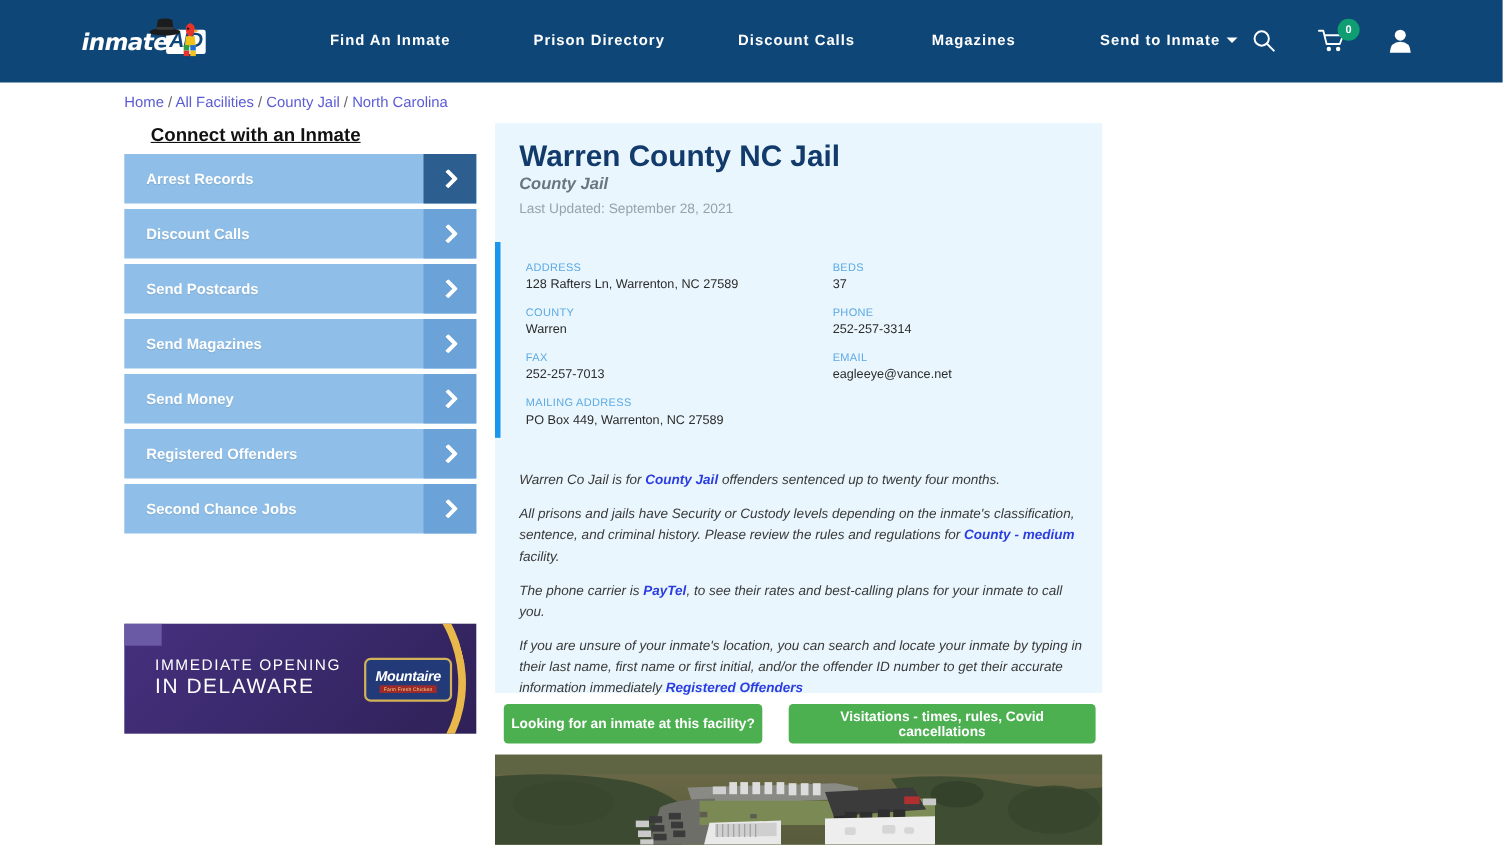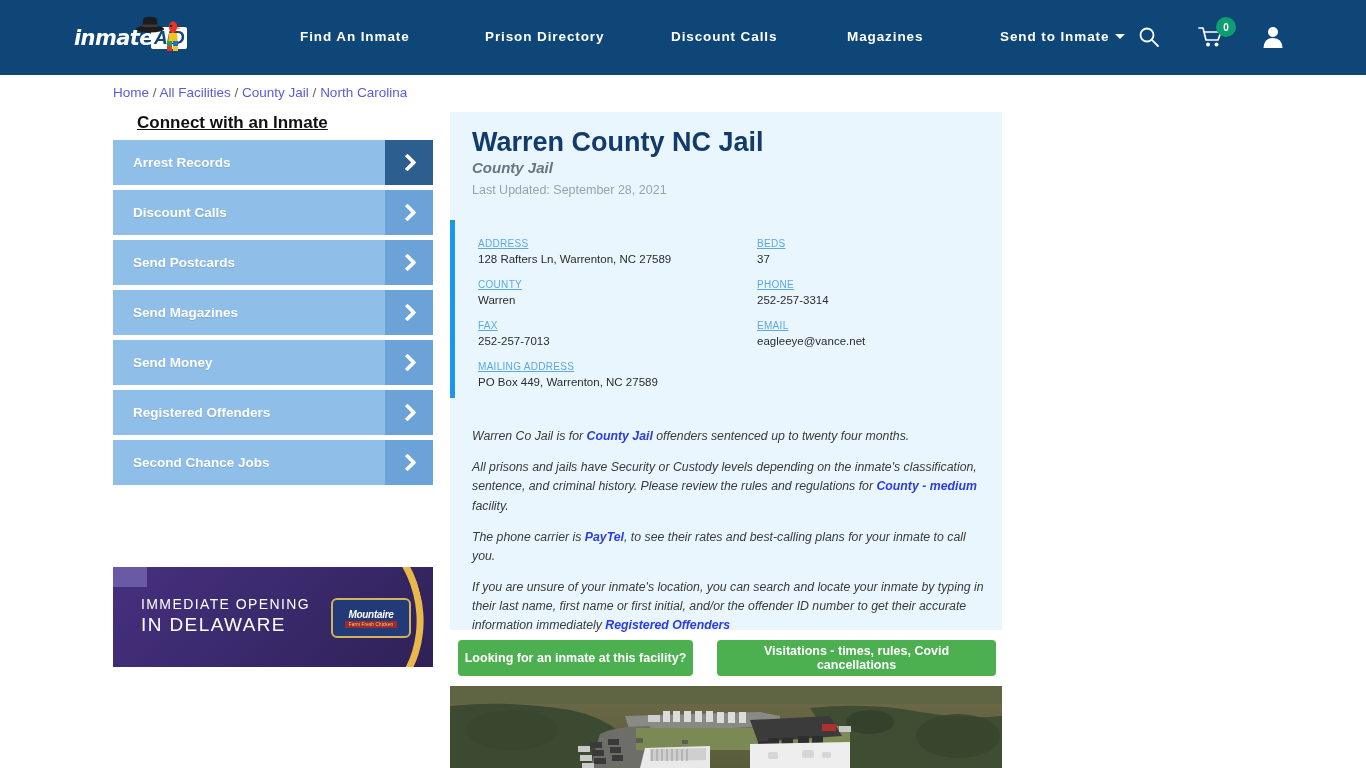--- a/index.html
+++ b/index.html
@@ -145,21 +145,21 @@
   #ad-line2 { font-size: 19px; letter-spacing: 1.4px; }
   #ad-logo {
     position: absolute; right: 22px; top: 31px;
     width: 80px; height: 40px;
     background: #233a79; border: 2px solid #d2b35a;
     border-radius: 6px;
     display: flex; flex-direction: column;
     align-items: center; justify-content: center;
   }
   #ad-logo .m1 {
-    color: #ffffff; font-size: 10px; font-weight: bold;
+    color: #ffffff; font-size: 13px; font-weight: bold;
     font-style: italic; letter-spacing: -0.3px;
   }
   #ad-logo .m2 {
     color: #f2d488; font-size: 4.5px; letter-spacing: 0.2px;
     margin-top: 1px; background: #9e2a2a; padding: 1px 4px;
   }
 
   
   #main-panel {
     position: absolute; left: 450px; top: 112px;
@@ -187,21 +187,20 @@
   #details-accent {
     position: absolute; left: 0; top: 0;
     width: 5px; height: 178px; background: #1a96ec;
   }
   .det {
     position: absolute; font-size: 11px;
   }
   .det .k {
     color: #5ba9e4; font-size: 10px; letter-spacing: 0.3px;
     text-transform: uppercase;
-    text-decoration: underline;
   }
   .det .v {
     color: #2c2c2c; font-size: 11.5px; margin-top: 4px;
   }
 
   #body-text {
     position: absolute; left: 22px; top: 315px;
     width: 512px;
     font-size: 12.3px; font-style: italic; color: #3a3a3a;
     line-height: 1.56;

